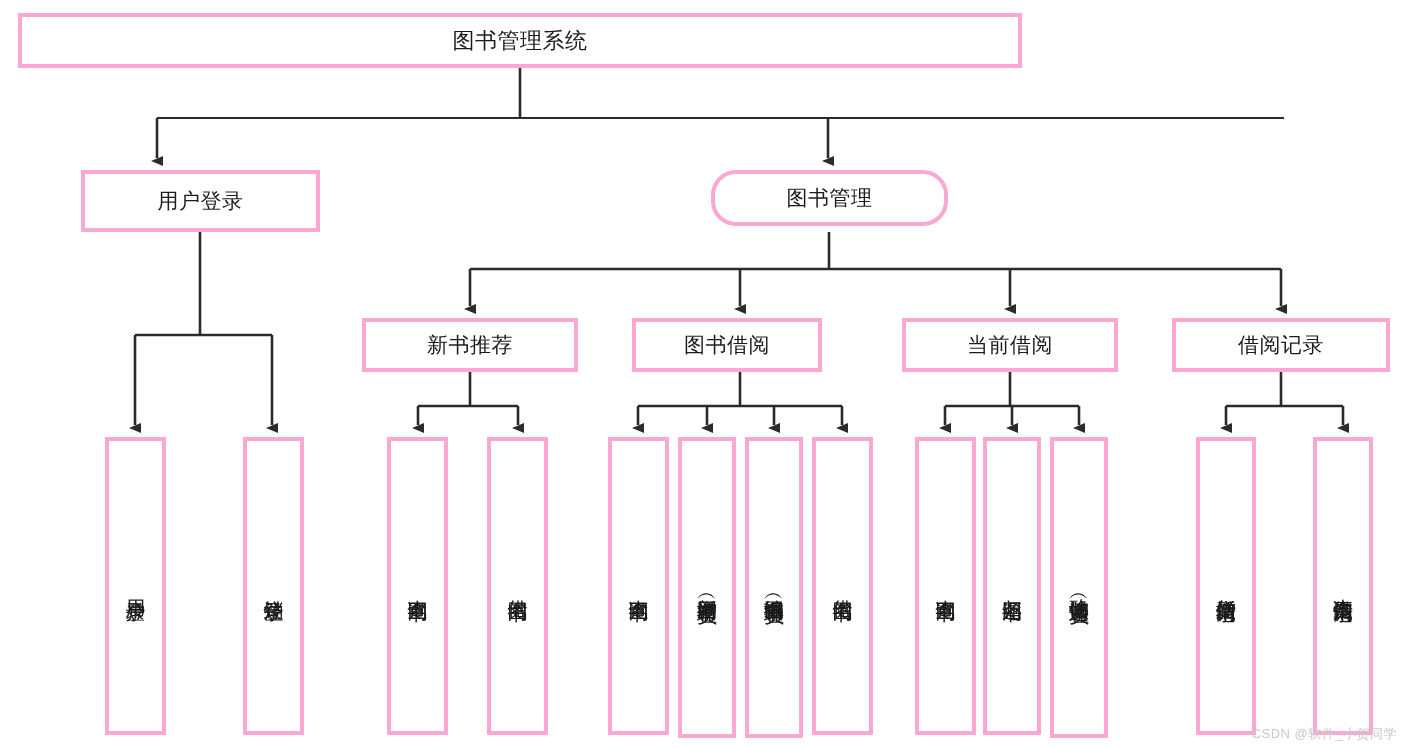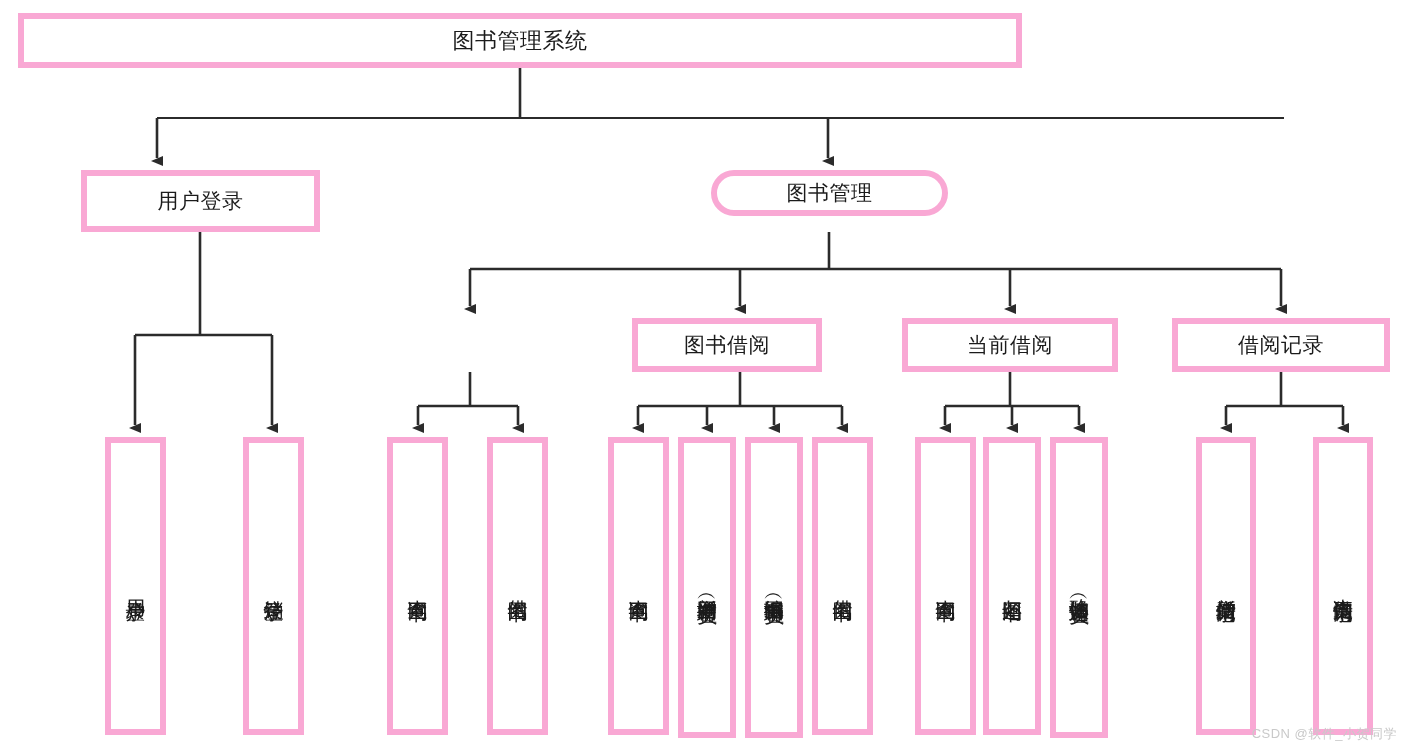--- a/index.html
+++ b/index.html
@@ -21,21 +21,21 @@
     position: absolute;
     left: 0;
     top: 0;
     width: 1405px;
     height: 747px;
   }
   .node {
     position: absolute;
     box-sizing: border-box;
     background: #ffffff;
-    border: 6px solid #f9a8d4;
+    border: 4px solid #f9a8d4;
     display: flex;
     align-items: center;
     justify-content: center;
     color: #1b1b1b;
   }
   .node-h {
     font-size: 21px;
     letter-spacing: 0.5px;
     white-space: nowrap;
   }
@@ -113,22 +113,23 @@
       <path d="M1281,372 L1281,406"></path>
       <path d="M1226,406 L1343,406"></path>
       <path d="M1226,406 L1226,425" marker-end="url(#arrow)"></path>
       <path d="M1343,406 L1343,425" marker-end="url(#arrow)"></path>
     </g>
   </svg>
 
   <div class="node node-h node-root" style="left:18px;top:13px;width:1004px;height:55px;">图书管理系统</div>
 
   <div class="node node-h" style="left:81px;top:170px;width:239px;height:62px;">用户登录</div>
-  <div class="node node-h" style="left:711px;top:170px;width:237px;height:46px;border-radius:25px;">图书管理</div>
+  <div class="node node-h" style="left:711px;top:170px;width:237px;height:56px;border-radius:25px;">图书管理</div>
 
+  <div class="node node-h" style="left:362px;top:318px;width:216px;height:54px;">新书推荐</div>
   <div class="node node-h" style="left:632px;top:318px;width:190px;height:54px;">图书借阅</div>
   <div class="node node-h" style="left:1172px;top:318px;width:218px;height:54px;">借阅记录</div>
   <div class="node node-h" style="left:902px;top:318px;width:216px;height:54px;">当前借阅</div>
 
   <div class="node node-v" style="left:105px;top:437px;width:61px;height:298px;">用户登录</div>
   <div class="node node-v" style="left:243px;top:437px;width:61px;height:298px;">注销登录</div>
 
   <div class="node node-v" style="left:387px;top:437px;width:61px;height:298px;">查询图书</div>
   <div class="node node-v" style="left:487px;top:437px;width:61px;height:298px;">借阅图书</div>
 

